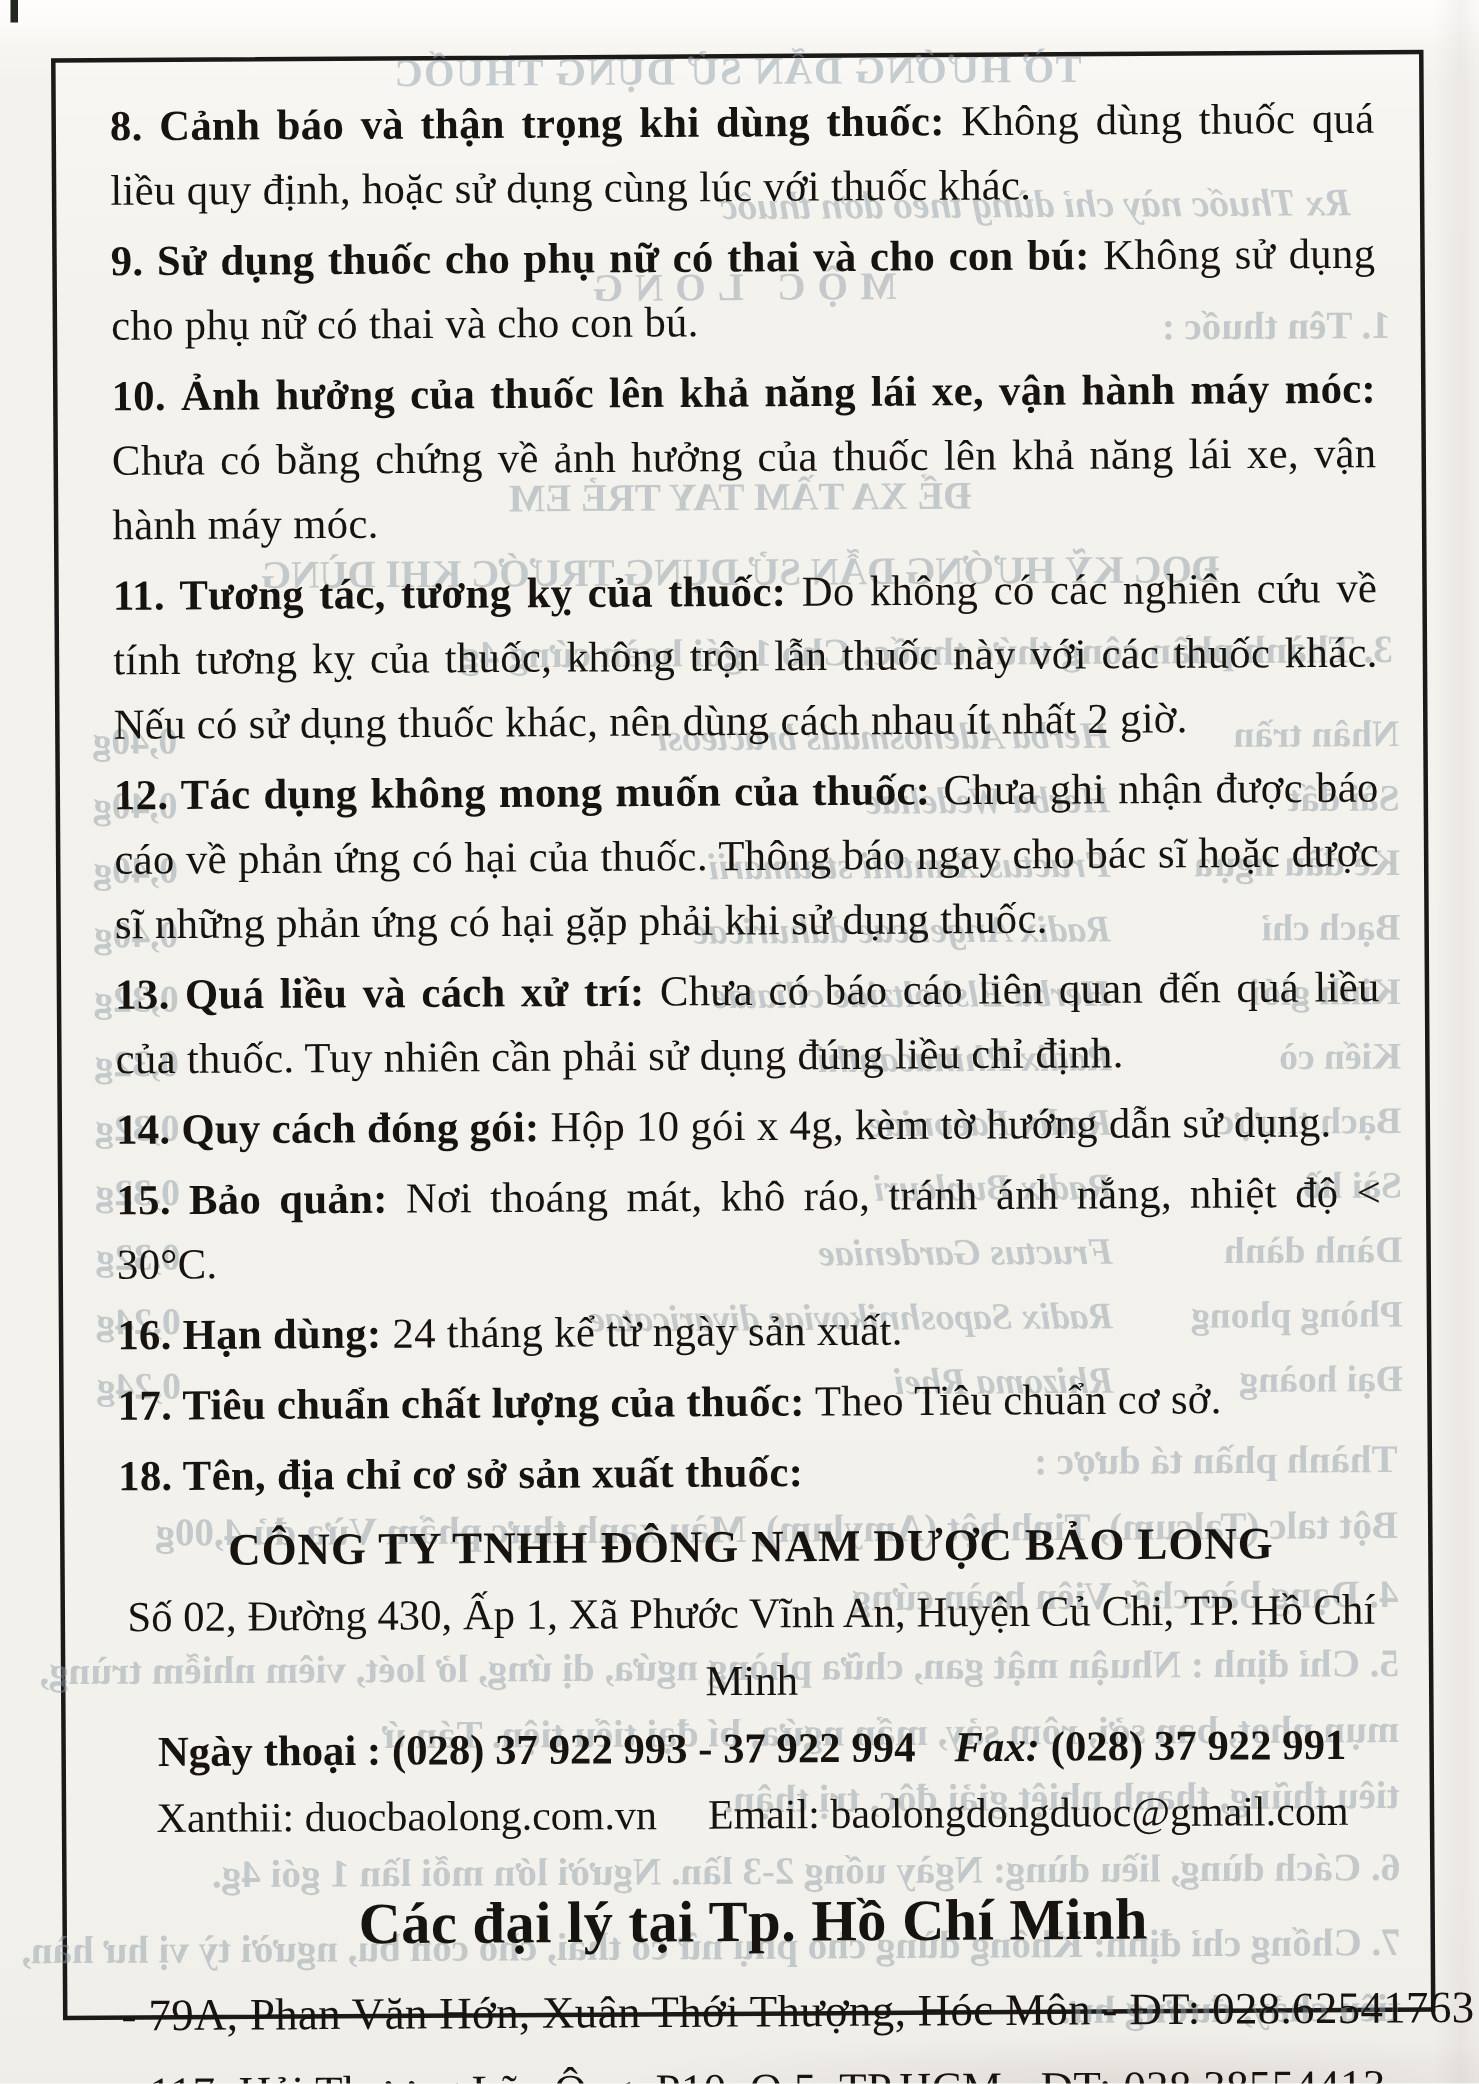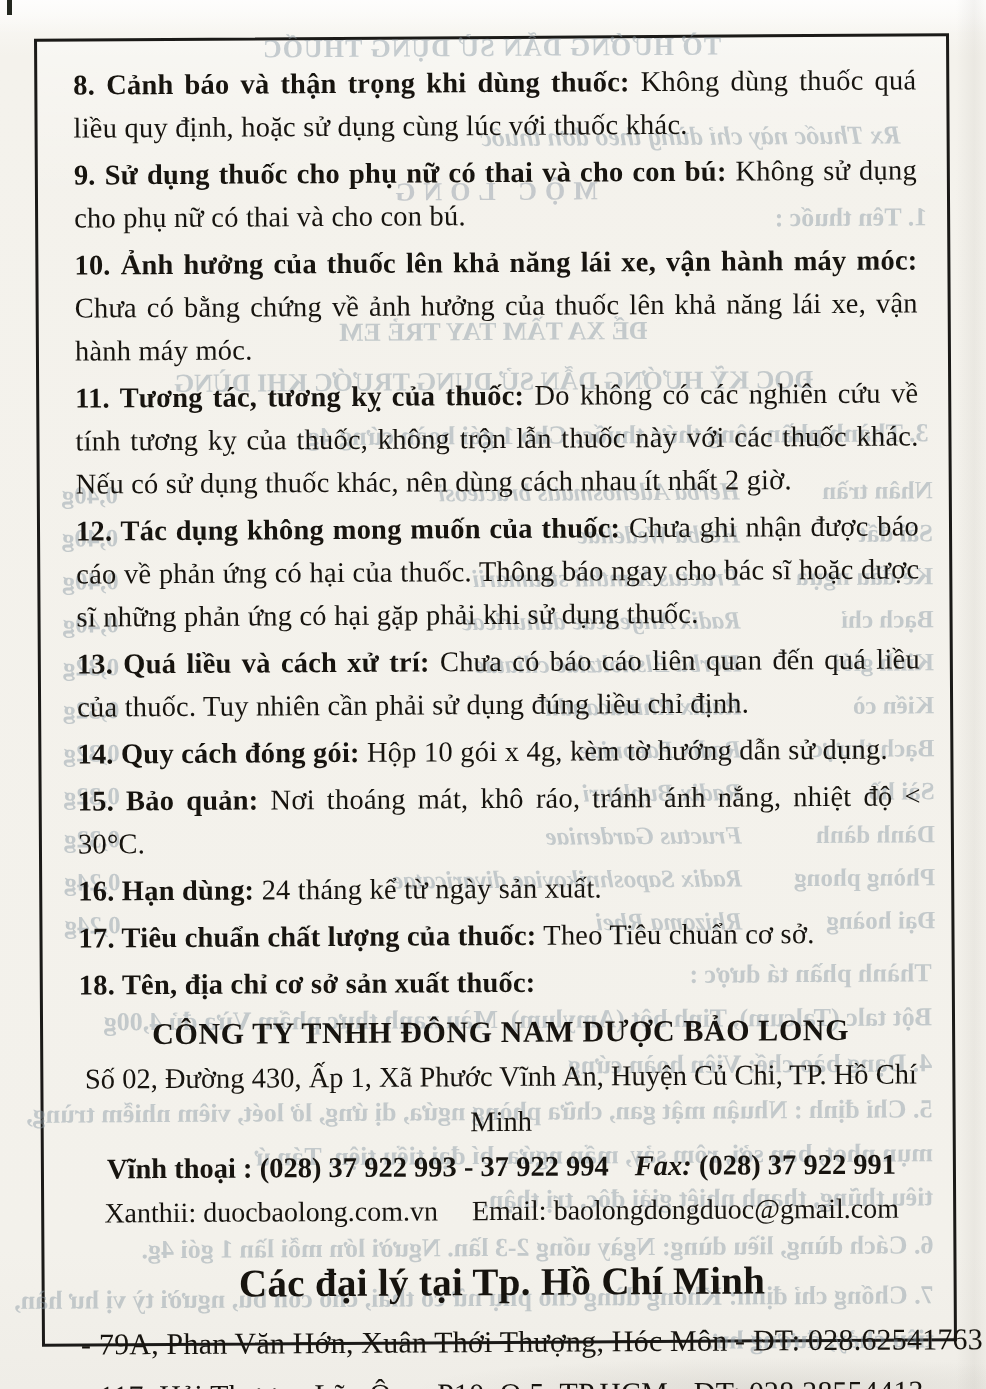--- a/index.html
+++ b/index.html
@@ -176,21 +176,21 @@
       <p class="sec"><b>14. Quy cách đóng gói:</b><span> Hộp 10 gói x 4g, kèm tờ hướng dẫn sử dụng.</span></p>
       <p class="sec"><b>15. Bảo quản:</b><span> Nơi thoáng mát, khô ráo, tránh ánh nắng, nhiệt độ &lt; 30°C.</span></p>
       <p class="sec"><b>16. Hạn dùng:</b><span> 24 tháng kể từ ngày sản xuất.</span></p>
       <p class="sec"><b>17. Tiêu chuẩn chất lượng của thuốc:</b><span> Theo Tiêu chuẩn cơ sở.</span></p>
       <p class="sec"><b>18. Tên, địa chỉ cơ sở sản xuất thuốc:</b><span></span></p>
 
       <div class="company">
         <div class="company-name">CÔNG TY TNHH ĐÔNG NAM DƯỢC BẢO LONG</div>
         <div class="company-addr">Số 02, Đường 430, Ấp 1, Xã Phước  Vĩnh An, Huyện Củ Chi, TP. Hồ Chí Minh</div>
         <div class="company-phone">
-          <b>Vĩnh thoại :</b><span> (028) 37 922 993 -  37 922 994</span><b class="fax-label">Fax:</b><span> (028) 37 922 991</span>
+          <b>Ngày thoại :</b><span> (028) 37 922 993 -  37 922 994</span><b class="fax-label">Fax:</b><span> (028) 37 922 991</span>
         </div>
         <div class="company-web">
           <span>Xanthii:</span><span> duocbaolong.com.vn</span><span class="email">Email:</span><span> baolongdongduoc@gmail.com</span>
         </div>
       </div>
 
       <div class="agents-title">Các đại lý tại Tp. Hồ Chí Minh</div>
       <div class="agents">
         <div class="agent-line">- 79A, Phan Văn Hớn, Xuân Thới Thượng, Hóc Môn - ĐT: 028.62541763</div>
         <div class="agent-line">- 117, Hải Thượng Lãn Ông, P10, Q.5, TP.HCM - ĐT: 028.38554413</div>

